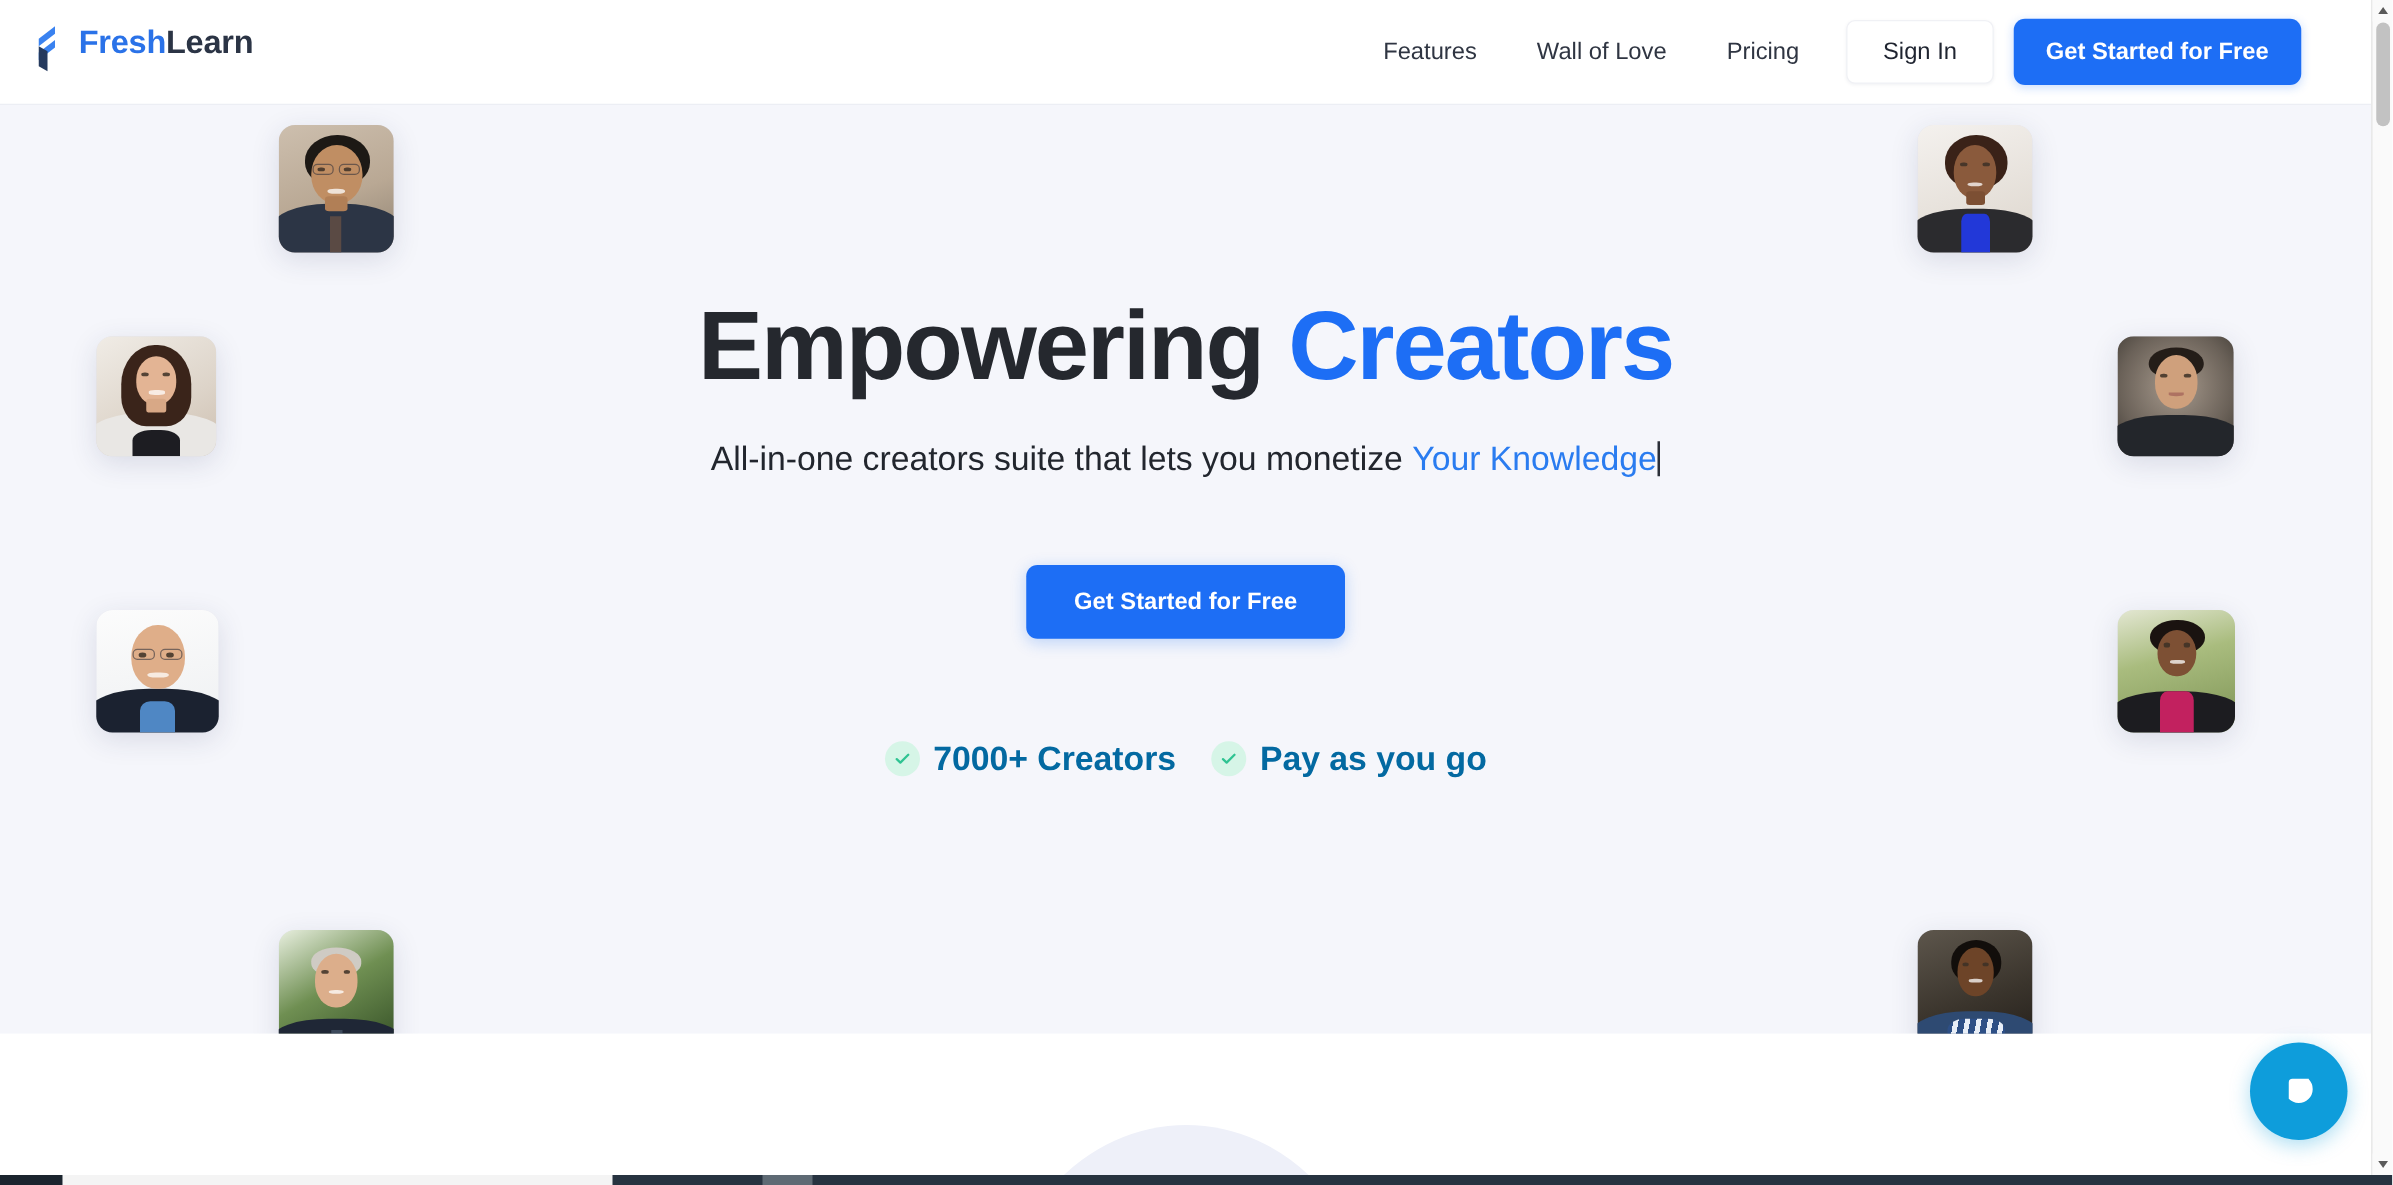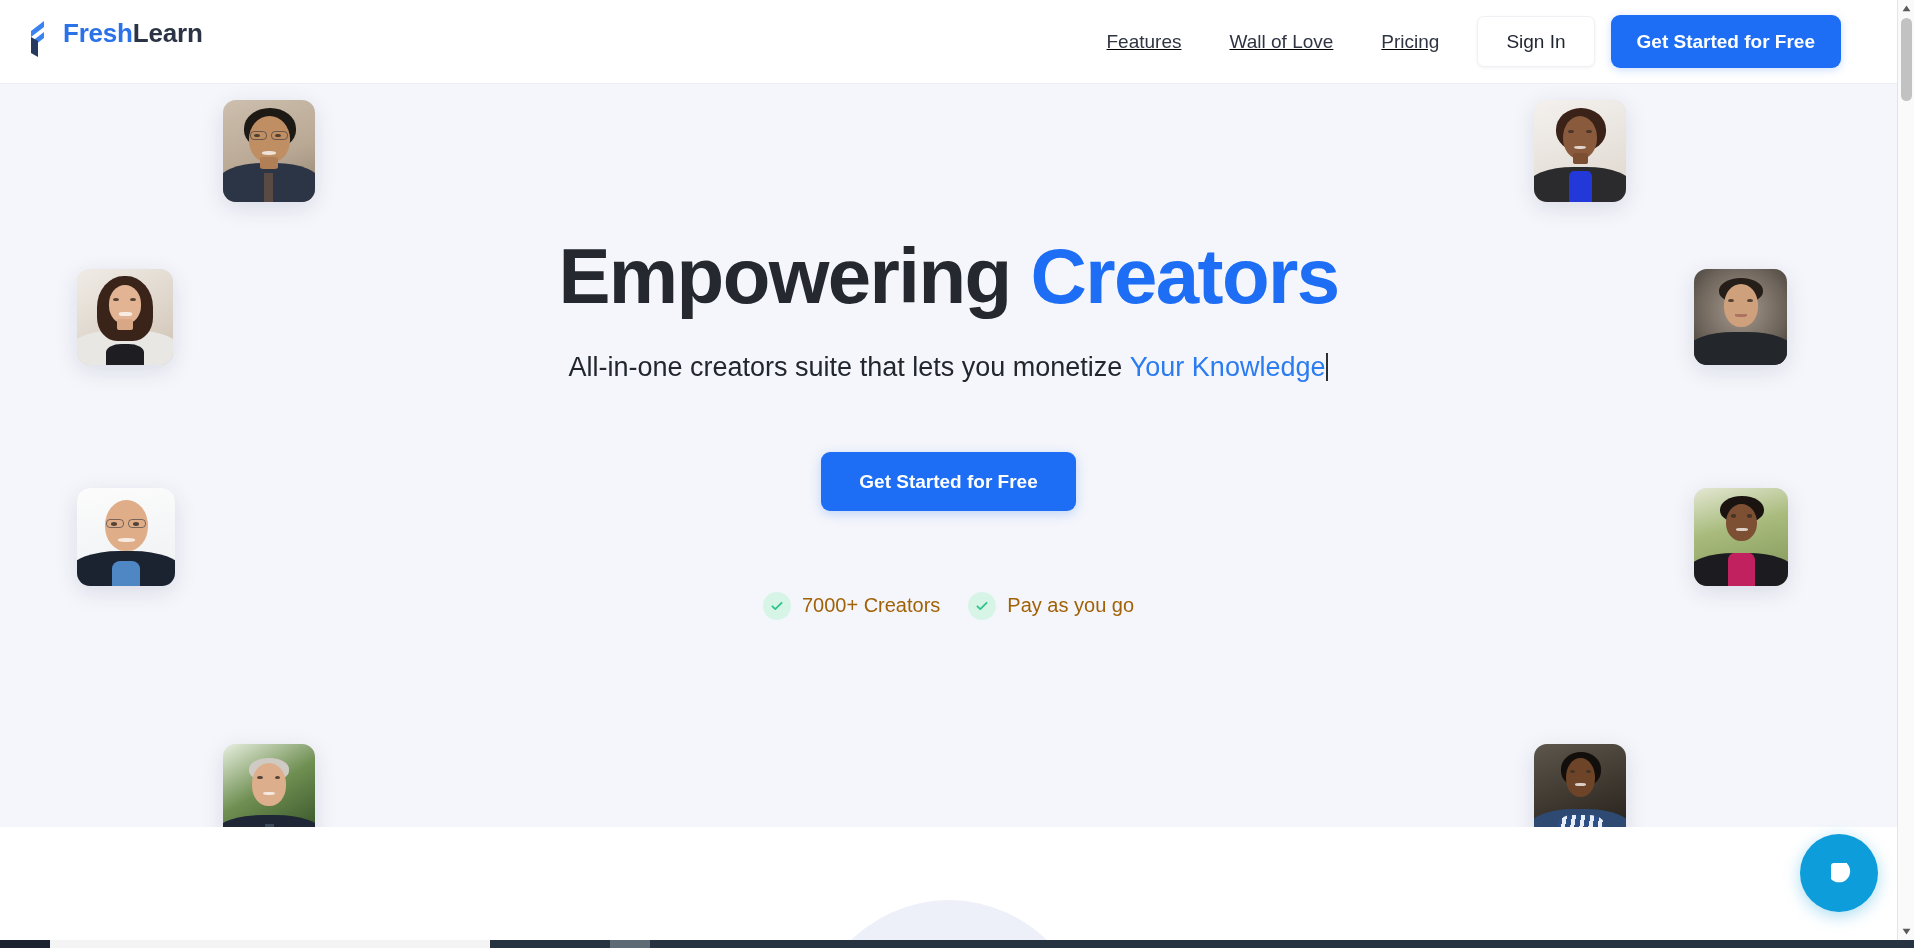--- a/index.html
+++ b/index.html
@@ -21,21 +21,21 @@
     padding:0 56px 0 24px;
     border-bottom:1px solid #eceef4;
   }
   .brand { display:flex; align-items:flex-start; gap:9px; height:44px; }
   .brand-mark { width:30px; height:38px; position:relative; flex:none; }
   .brand-text { font-size:26px; font-weight:700; letter-spacing:-.2px; line-height:1; white-space:nowrap; }
   .brand-fresh { color:#2a72e8; }
   .brand-learn { color:#2b3445; }
 
   .nav-right { display:flex; align-items:center; gap:0; height:100%; }
-  .nav-links { display:flex; align-items:center; gap:0;text-decoration:underline; }
+  .nav-links { display:flex; align-items:center; gap:0; }
   .nav-link {
     font-size:19px; color:#2f3542; padding:0 24px; line-height:1;
     white-space:nowrap; cursor:pointer; text-decoration:none;
   }
   .signin-btn {
     font-size:19px; font-weight:500; color:#1f2430; background:#fff;
     border:1px solid #f0f1f5; border-radius:7px;
     padding:15px 28px; margin-left:14px; cursor:pointer; line-height:1;
     box-shadow:0 1px 3px rgba(20,30,60,.06);
     white-space:nowrap;
@@ -81,21 +81,21 @@
   }
   .badges {
     margin-top:81px; display:flex; align-items:center; gap:28px;
   }
   .badge { display:flex; align-items:center; gap:11px; }
   .badge-check {
     width:28px; height:28px; border-radius:50%; background:#d6f5e7;
     display:flex; align-items:center; justify-content:center; flex:none;
   }
   .badge-check svg { display:block; }
-  .badge-label { font-size:20px; color:#a16207; font-weight:400; white-space:nowrap; }
+  .badge-label { font-size:27px; color:#0369a1; font-weight:700; white-space:nowrap; }
 
   
   .avatar {
     position:absolute; border-radius:13px; overflow:hidden;
     box-shadow:0 6px 22px rgba(40,50,90,.13);
     background:#dfe2ec;
   }
   .avatar .ph { position:absolute; inset:0; }
   .ph .bg { position:absolute; inset:0; }
   .ph .hair { position:absolute; border-radius:50% 50% 46% 46%; }

